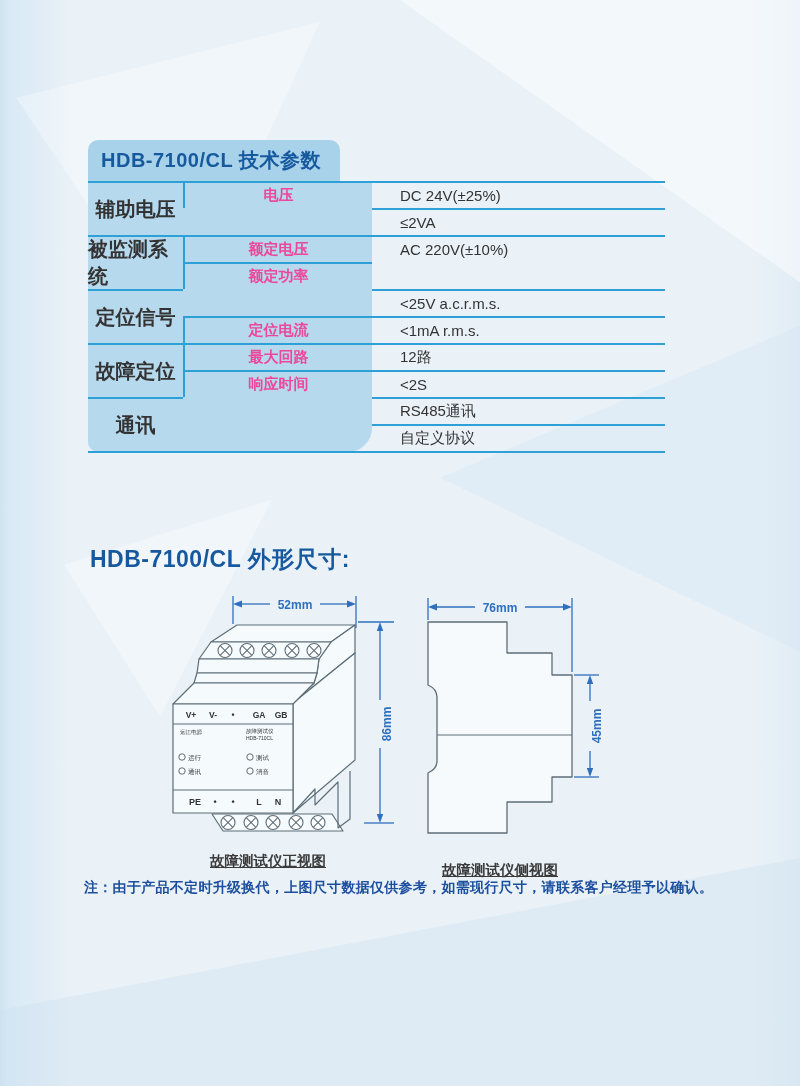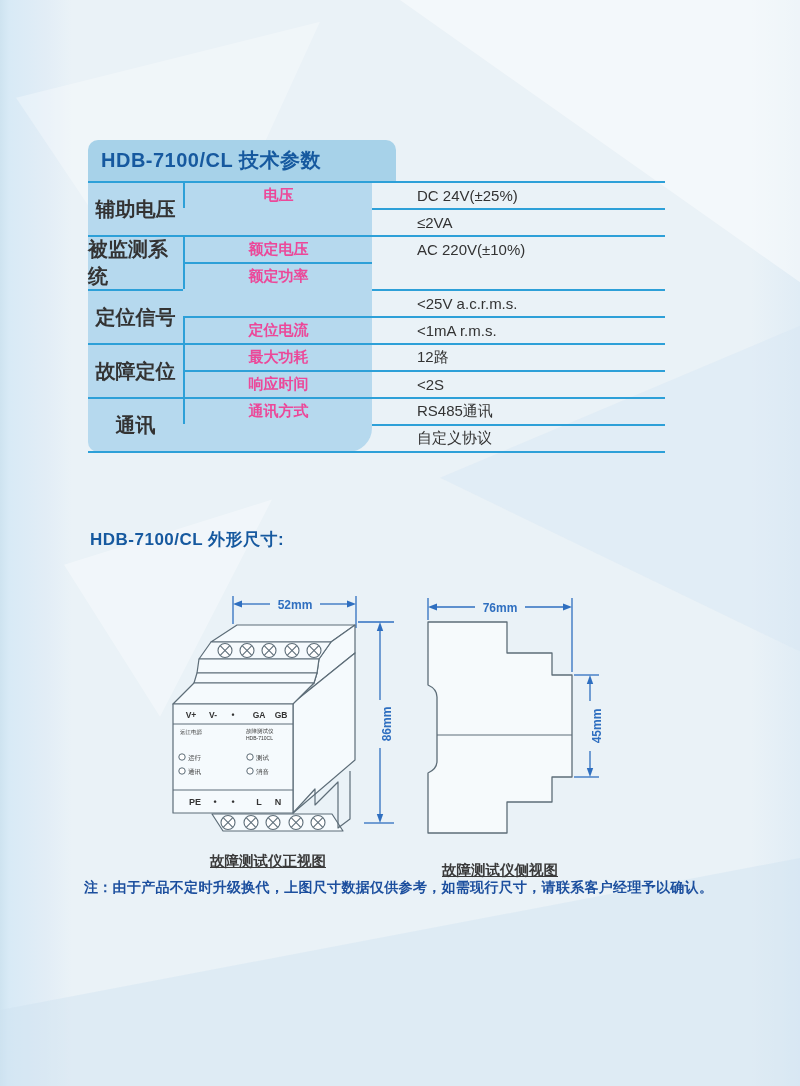--- a/index.html
+++ b/index.html
@@ -9,43 +9,43 @@
     background:linear-gradient(90deg,#cee3f0 0px,#d8eaf6 9px,#e2edf6 46px,#eaf2f7 72px,#eaf2f7 750px,#e0ecf5 800px);
   }
   .bg-poly{position:absolute;inset:0;pointer-events:none;}
   .p1{background:rgba(255,255,255,.45);clip-path:polygon(50% 0,100% 0,100% 26%);}
   .p2{background:rgba(255,255,255,.30);clip-path:polygon(2% 9%,40% 2%,22% 31%);}
   .p3{background:rgba(214,231,243,.45);clip-path:polygon(55% 44%,100% 30%,100% 60%);}
   .p4{background:rgba(205,226,241,.40);clip-path:polygon(0 93%,100% 79%,100% 100%,0 100%);}
   .p5{background:rgba(255,255,255,.35);clip-path:polygon(8% 52%,34% 46%,20% 66%);}
 
   .spec-header{
-    position:absolute;left:88px;top:140px;width:308px;height:41px;
+    position:absolute;left:88px;top:140px;width:252px;height:41px;
     background:#a7d2e9;border-radius:10px 10px 0 0;
     display:flex;align-items:center;padding-left:13px;box-sizing:border-box;
   }
   .spec-title{font-size:20px;font-weight:bold;color:#16599f;letter-spacing:.5px;}
 
   .blue-block{
     position:absolute;left:88px;top:181px;width:284px;height:271px;
     background:#b6d9ee;border-radius:0 0 24px 10px;
   }
   .spec-grid{
     position:absolute;left:88px;top:181px;width:577px;
     display:grid;grid-template-columns:95px 189px 293px;grid-auto-rows:27px;
     border-bottom:2px solid #2da0d8;box-sizing:content-box;
   }
   .cat{grid-column:1;grid-row:span 2;display:flex;align-items:center;justify-content:center;
        font-size:20px;font-weight:600;color:#333;border-top:2px solid #2da0d8;}
   .param{grid-column:2;display:flex;align-items:center;justify-content:center;
        font-size:15px;font-weight:600;color:#ec4899;border-left:2px solid #2da0d8;border-top:2px solid #2da0d8;box-sizing:border-box;}
-  .value{grid-column:3;display:flex;align-items:center;padding-left:45px;
+  .value{grid-column:3;display:flex;align-items:center;padding-left:28px;
        font-size:15px;font-weight:500;color:#333;border-top:2px solid #2da0d8;box-sizing:border-box;}
 
-  .dim-title{position:absolute;left:90px;top:528px;font-size:17px;font-weight:bold;color:#16599f;letter-spacing:.5px;}
+  .dim-title{position:absolute;left:90px;top:544px;font-size:23px;font-weight:bold;color:#16599f;letter-spacing:.5px;}
 
   .drawing{position:absolute;}
   .caption{position:absolute;font-size:14.5px;font-weight:bold;color:#3a3a3a;text-align:center;width:200px;text-decoration:underline;}
   .note{position:absolute;left:84px;top:879px;width:680px;font-size:14px;font-weight:bold;color:#1c4f9e;letter-spacing:.3px;}
 
   svg text{font-family:"Liberation Sans","DejaVu Sans",sans-serif;}
   .dimtxt{fill:#2f6fc0;font-weight:bold;font-size:12px;}
   .facetxt{fill:#333;}
 </style>
 </head>
@@ -73,27 +73,26 @@
   <div class="param">额定电压</div>
   <div class="value">AC 220V(±10%)</div>
   <div class="param">额定功率</div>
 
   <div class="cat">定位信号</div>
   <div class="value">&lt;25V a.c.r.m.s.</div>
   <div class="param">定位电流</div>
   <div class="value">&lt;1mA r.m.s.</div>
 
   <div class="cat">故障定位</div>
-  <div class="param">最大功耗</div>
+  <div class="param">最大回路</div>
   <div class="value">12路</div>
   <div class="param">响应时间</div>
   <div class="value">&lt;2S</div>
 
   <div class="cat">通讯</div>
-  <div class="param">通讯方式</div>
   <div class="value">RS485通讯</div>
   <div class="value">自定义协议</div>
 </div>
 
 <div class="dim-title">HDB-7100/CL 外形尺寸:</div>
 
 <svg class="drawing" style="left:158px;top:588px" width="250" height="280" viewBox="0 0 250 280">
   <defs>
     <g id="screw" stroke="#5d6d78" stroke-width="1.1" fill="#ffffff">
       <circle r="7" cx="0" cy="0"></circle>

